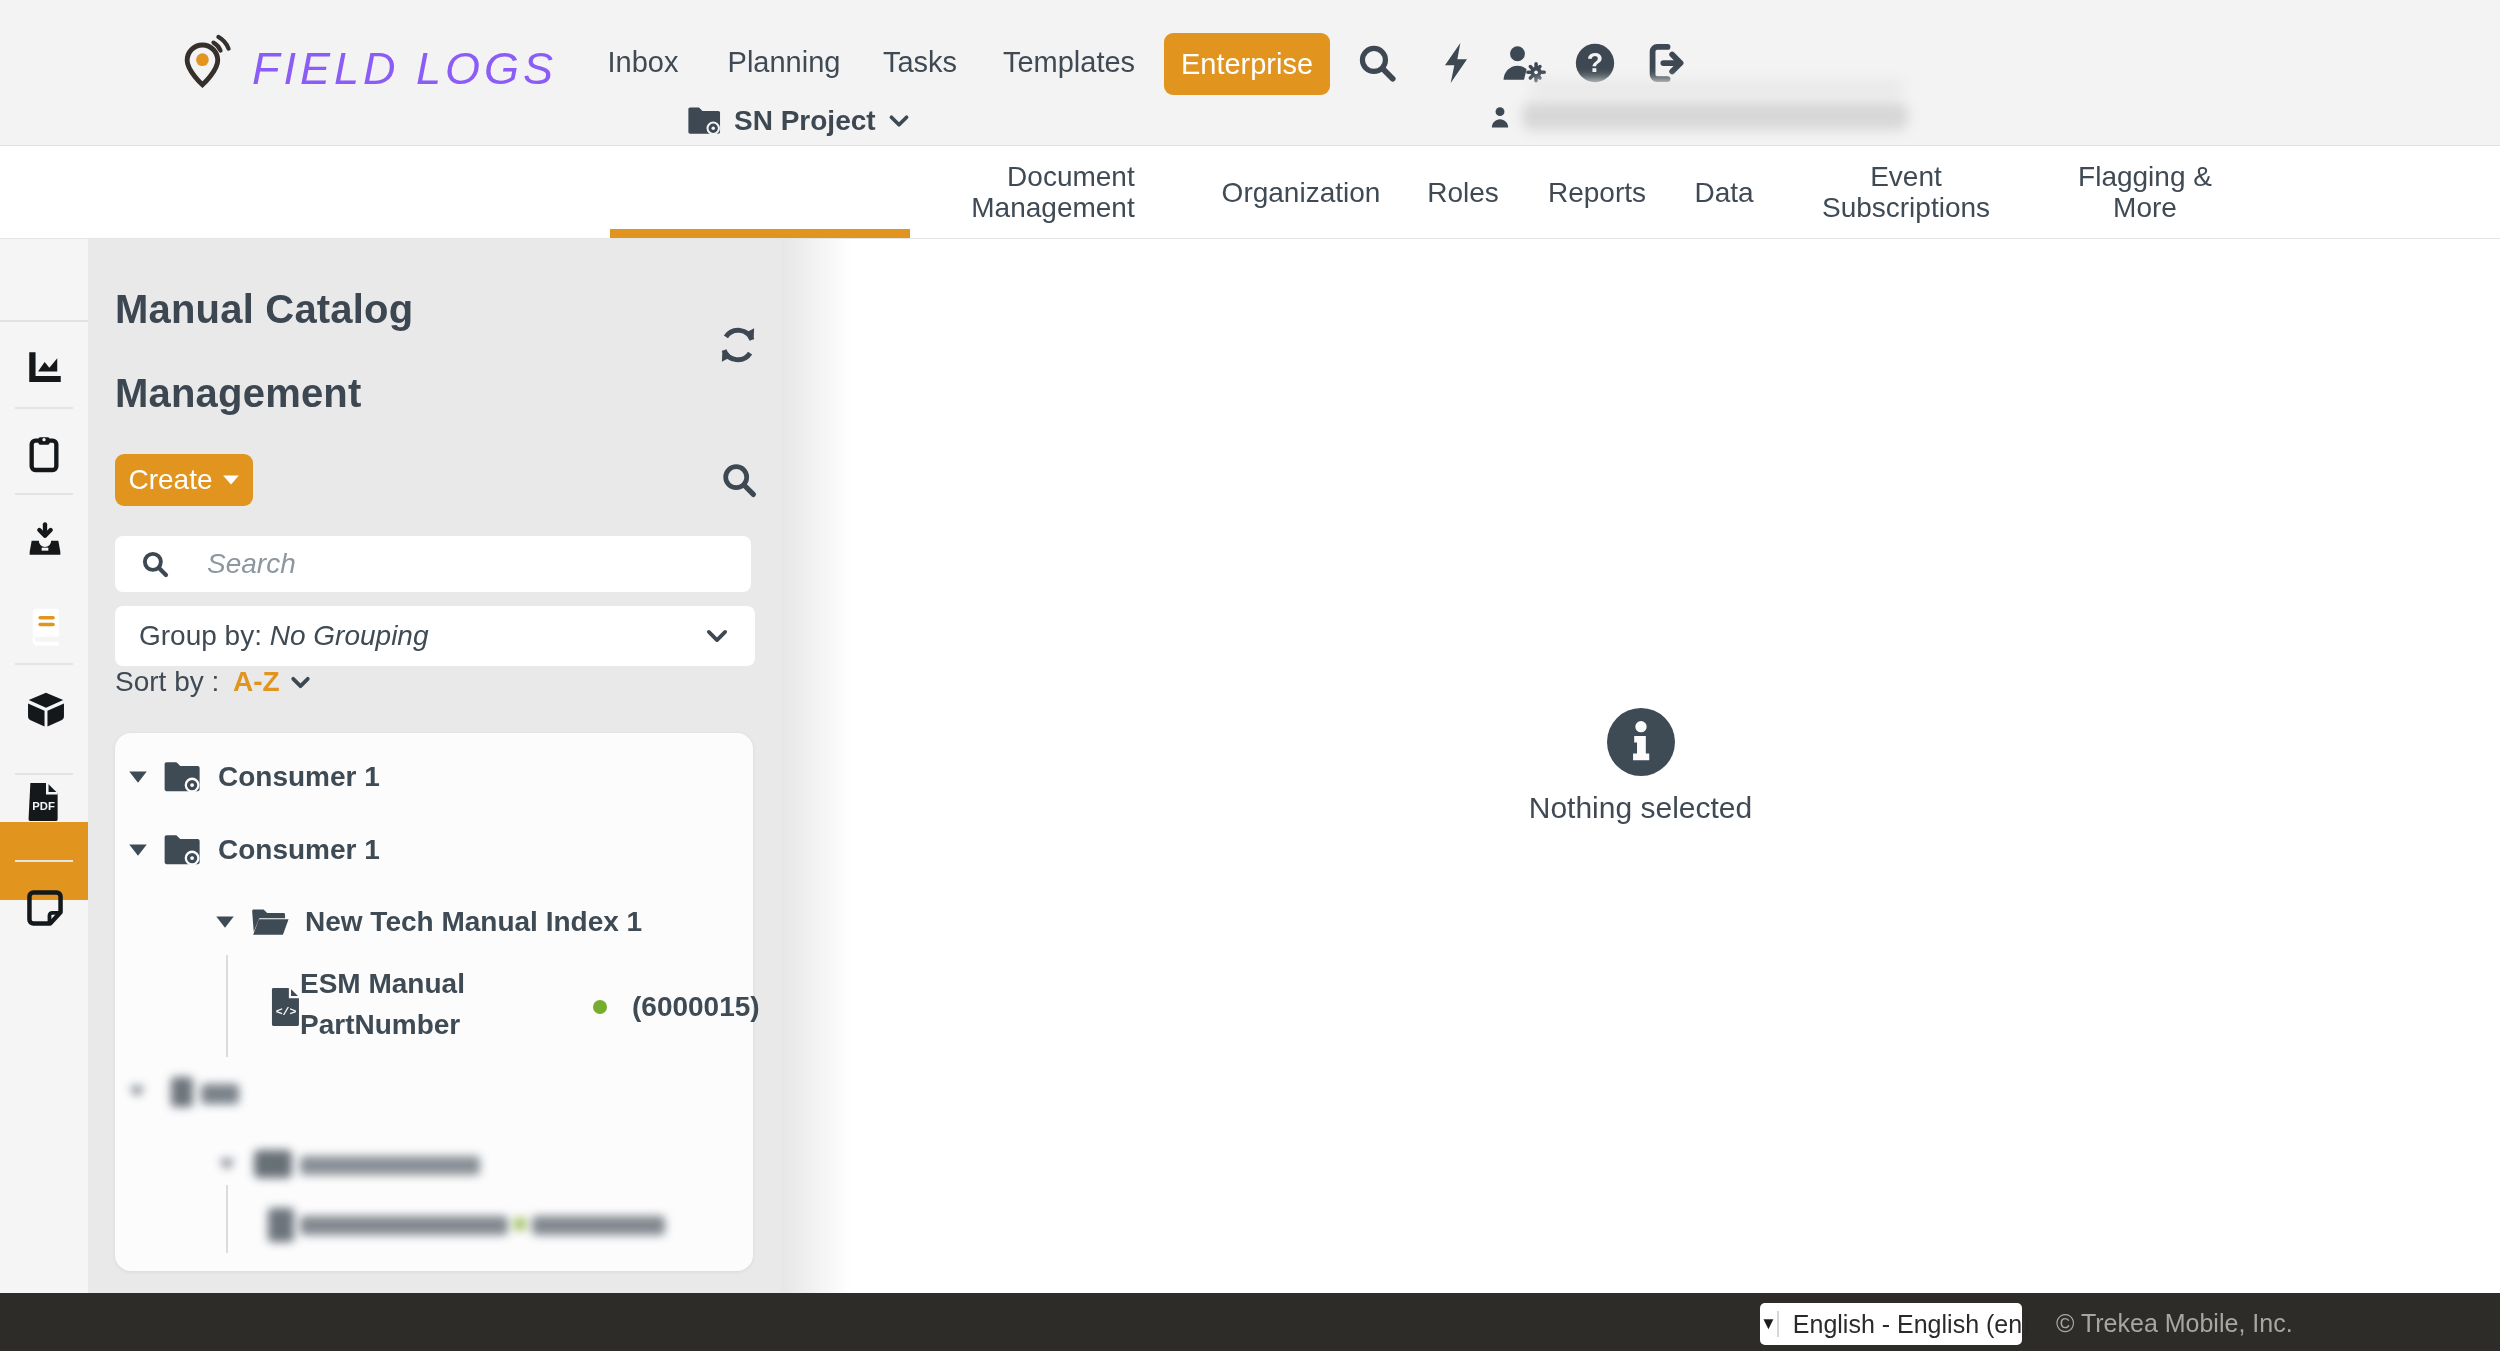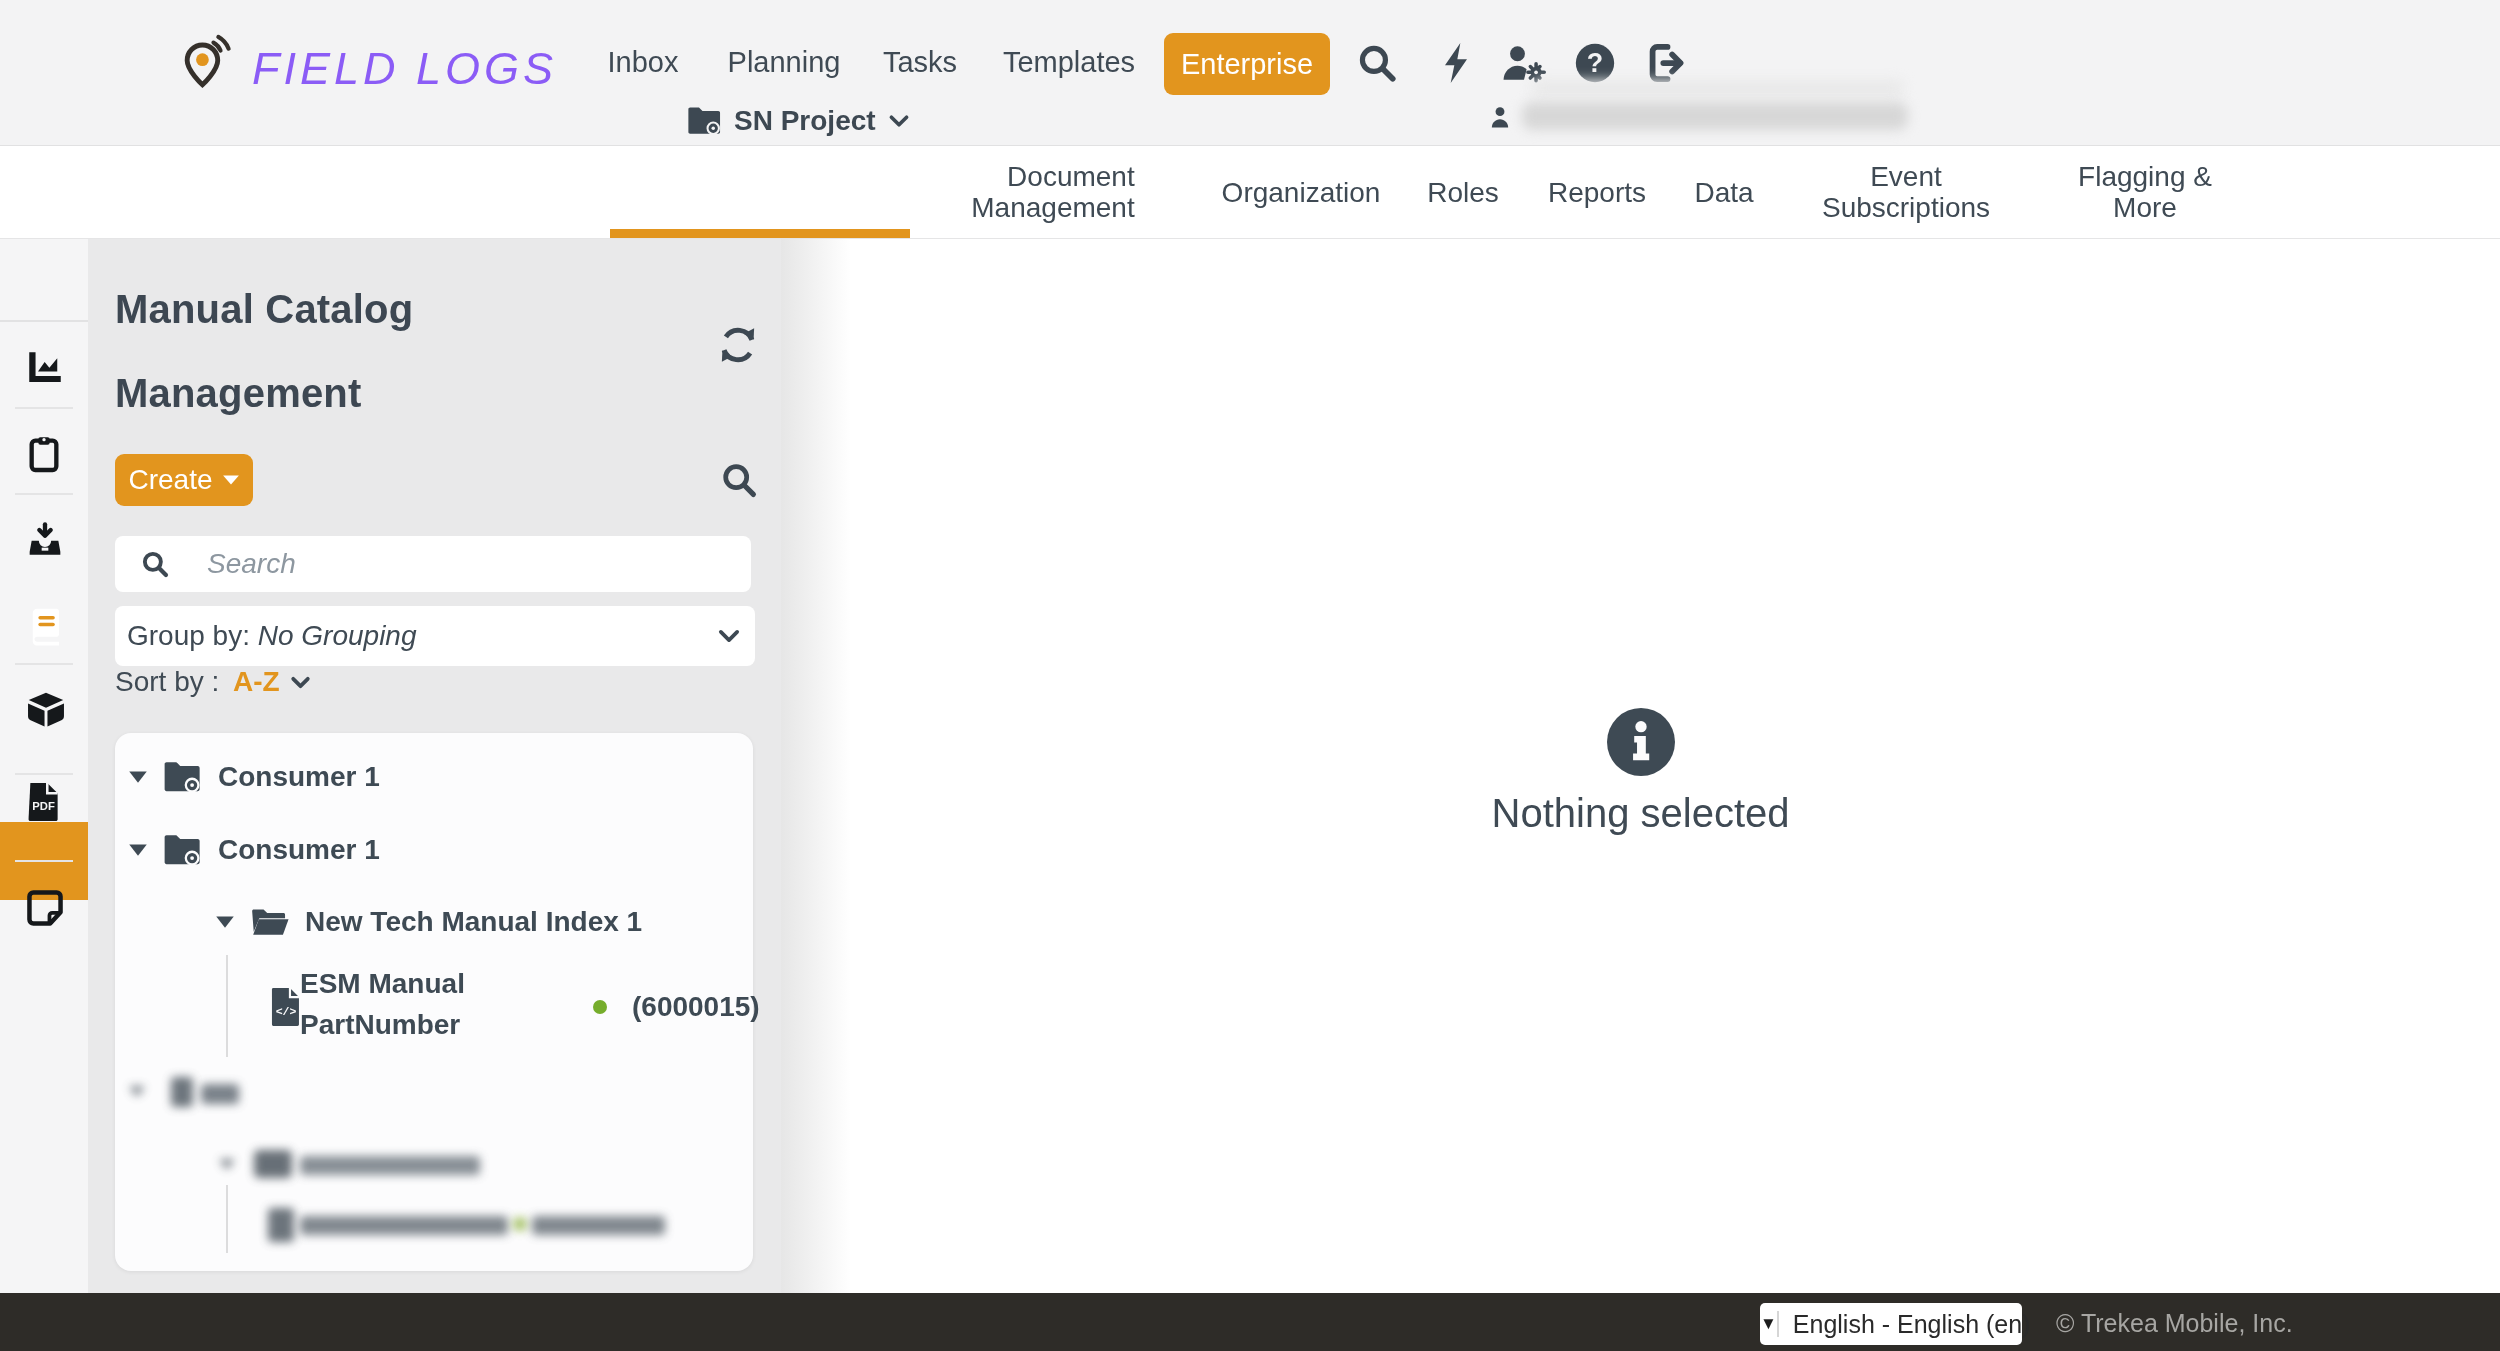--- a/index.html
+++ b/index.html
@@ -29,21 +29,21 @@
   .sactive{position:absolute;left:0;top:583px;width:88px;height:78px;background:var(--orange);}
   .panel{position:absolute;left:88px;top:239px;width:693px;height:1054px;background:var(--panel);}
   .main{position:absolute;left:781px;top:239px;width:1719px;height:1054px;background:#fff;}
   .main-shadow{position:absolute;left:0;top:0;width:70px;height:1054px;background:linear-gradient(to right,rgba(100,100,100,.16),rgba(255,255,255,0));}
   
   .ptitle{position:absolute;left:27px;top:28px;width:430px;font-size:40px;font-weight:700;line-height:84px;color:#3d4752;letter-spacing:.2px;}
   .createbtn{position:absolute;left:27px;top:215px;width:138px;height:52px;background:var(--orange);border-radius:9px;color:#fff;font-size:28px;display:flex;align-items:center;justify-content:center;gap:9px;cursor:pointer;}
   .searchbox{position:absolute;left:27px;top:297px;width:636px;height:56px;background:#fff;border-radius:8px;display:flex;align-items:center;padding:4px;box-sizing:border-box;gap:20px;}
   .searchbox input{border:0;outline:0;background:transparent;font-family:"Liberation Sans",sans-serif;font-size:28px;font-style:italic;color:#3e4a54;width:520px;}
   .searchbox input::placeholder{color:#8d97a0;font-style:italic;}
-  .groupsel{position:absolute;left:27px;top:367px;width:640px;height:60px;background:#fff;border-radius:8px;display:flex;align-items:center;box-sizing:border-box;padding:0 12px;font-size:28px;color:#3f4a54;cursor:pointer;justify-content:flex-end;}
+  .groupsel{position:absolute;left:27px;top:367px;width:640px;height:60px;background:#fff;border-radius:8px;display:flex;align-items:center;box-sizing:border-box;padding:0 24px;font-size:28px;color:#3f4a54;cursor:pointer;justify-content:flex-end;}
   .sortrow{position:absolute;left:27px;top:423px;height:40px;display:flex;align-items:center;font-size:28px;color:#3f4a54;cursor:pointer;}
   .card{position:absolute;left:27px;top:494px;width:638px;height:538px;background:#fcfcfd;border-radius:16px;box-shadow:0 1px 4px rgba(0,0,0,.07);}
   .trow{position:absolute;left:0;display:flex;align-items:center;cursor:pointer;}
   .tlabel{font-size:28px;font-weight:700;color:#3e4a54;white-space:nowrap;}
   .guide{position:absolute;width:2px;background:#dcdcdd;}
   .blurbit{position:absolute;filter:blur(5px);opacity:.8;border-radius:4px;}
   
   .footer{position:absolute;left:0;top:1293px;width:2500px;height:58px;background:#2e2c28;}
   .langbox{position:absolute;left:1760px;top:10px;width:262px;height:42px;background:#fff;border-radius:5px;display:flex;align-items:center;cursor:pointer;}
   .langcaret{width:42px;text-align:center;font-size:17px;color:#1c1c1c;border-right:2px solid #d6d6d6;height:26px;line-height:26px;}
@@ -353,21 +353,21 @@
 
   <div class="main">
     <div class="main-shadow"></div>
     <div class="estate" style="top:469px;">
       <svg style="display:inline-block;" width="68" height="68" viewBox="0 0 24 24">
           <circle cx="12" cy="12" r="12" fill="#3e4a54"></circle>
           <circle cx="12" cy="6.6" r="2" fill="#fcfcfd"></circle>
           <path d="M9.6 9.9h4.1v6.2h1.2v2.3H9.2v-2.3h1.4v-3.9H9.6z" fill="#fcfcfd"></path>
         </svg>
     </div>
-    <div class="estate" style="top:552px;font-size:40px;color:#3f4a54;">Nothing selected</div>
+    <div class="estate" style="top:552px;font-size:30px;color:#3f4a54;">Nothing selected</div>
   </div>
 
   <div class="footer">
     <div class="langbox">
       <span class="langcaret">▼</span>
       <span class="langtext">English - English (en)</span>
     </div>
     <div class="copyright">© Trekea Mobile, Inc.</div>
   </div>
 

